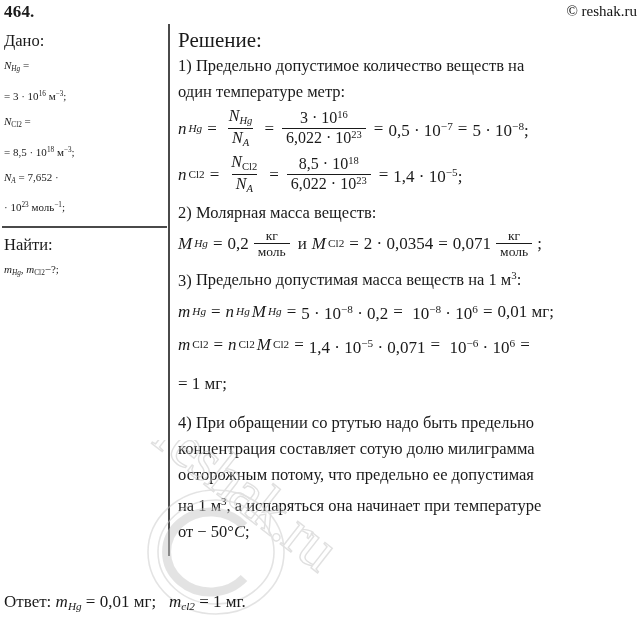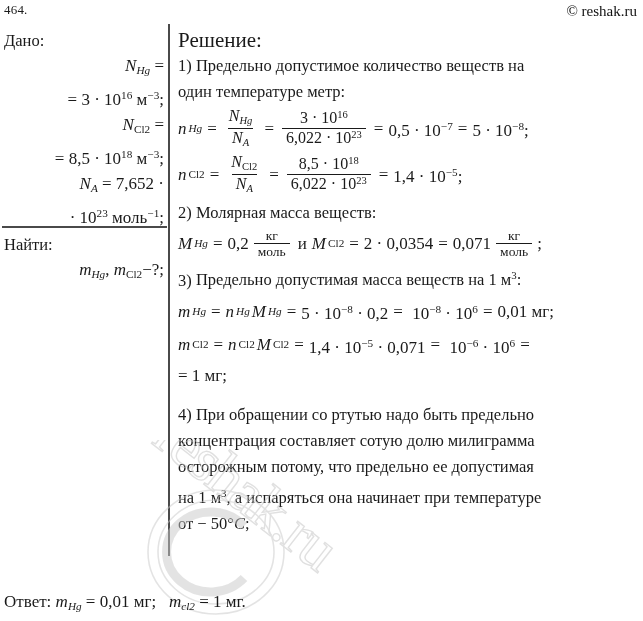--- a/index.html
+++ b/index.html
@@ -18,22 +18,22 @@
   .page {
     position: absolute;
     inset: 0;
   }
 
   
   .problem-number {
     position: absolute;
     left: 4px;
     top: 2px;
-    font-size: 13px;
-    font-weight: normal;
+    font-size: 17px;
+    font-weight: bold;
     letter-spacing: 0.2px;
   }
   .site-mark {
     position: absolute;
     right: 6px;
     top: 3px;
     font-size: 15px;
     color: #111;
     white-space: nowrap;
   }
@@ -68,25 +68,24 @@
     left: 4px;
     top: 232px;
     width: 160px;
   }
   .panel-label {
     font-size: 16.5px;
     line-height: 25px;
     white-space: nowrap;
   }
   .given-line {
-    font-size: 17px;
+    font-size: 11px;
     line-height: 25px;
     white-space: nowrap;
     font-style: italic;
-    text-align: right;
   }
   .given-line .rm { font-style: normal; }
 
   
   .solution-panel {
     position: absolute;
     left: 178px;
     top: 28px;
     width: 462px;
   }
@@ -319,21 +318,21 @@
         <sub class="sub-rm">Cl2</sub>
         <span>M</span>
         <sub class="sub-rm">Cl2</sub>
       <span class="op">=</span>
         <span class="rm">1,4 · 10<sup>−5</sup> · 0,071</span>
       <span class="op">=</span>
         <span class="rm">&nbsp;10<sup>−6</sup> · 10<sup>6</sup></span>
       <span class="op">=</span>
     </div>
 
-    <div class="eq" style="margin-top:4px;">
+    <div class="eq" style="margin-top:12px;">
       <span class="rm">= 1 мг;</span>
     </div>
 
     <div class="para" style="margin-top:14px;">
       <div>
         <span>4)</span>
         <span>При обращении со ртутью надо быть предельно</span>
       </div>
       <div>концентрация составляет сотую долю милиграмма</div>
       <div>осторожным потому, что предельно ее допустимая</div>

